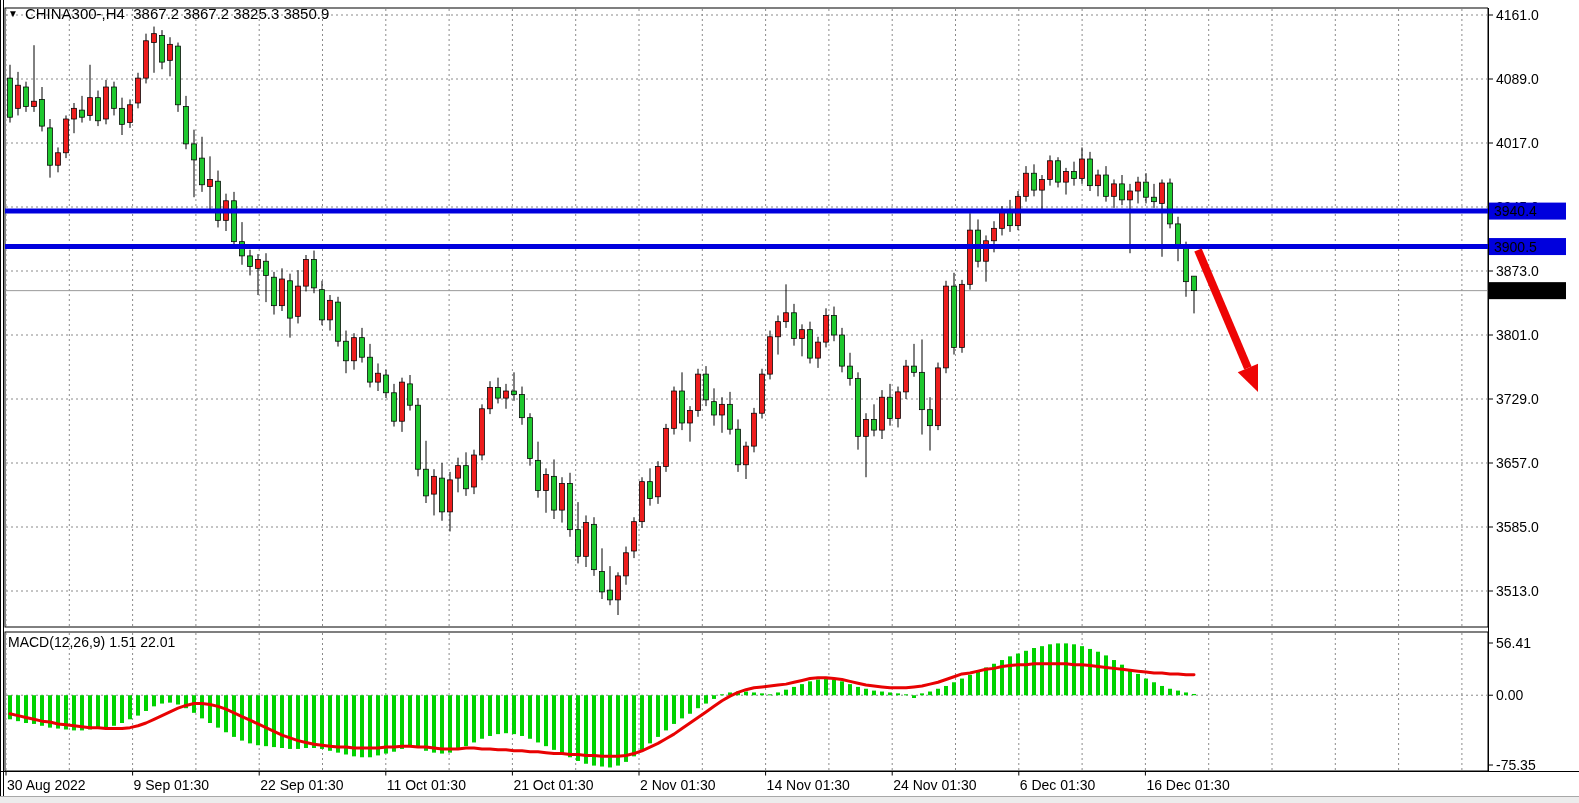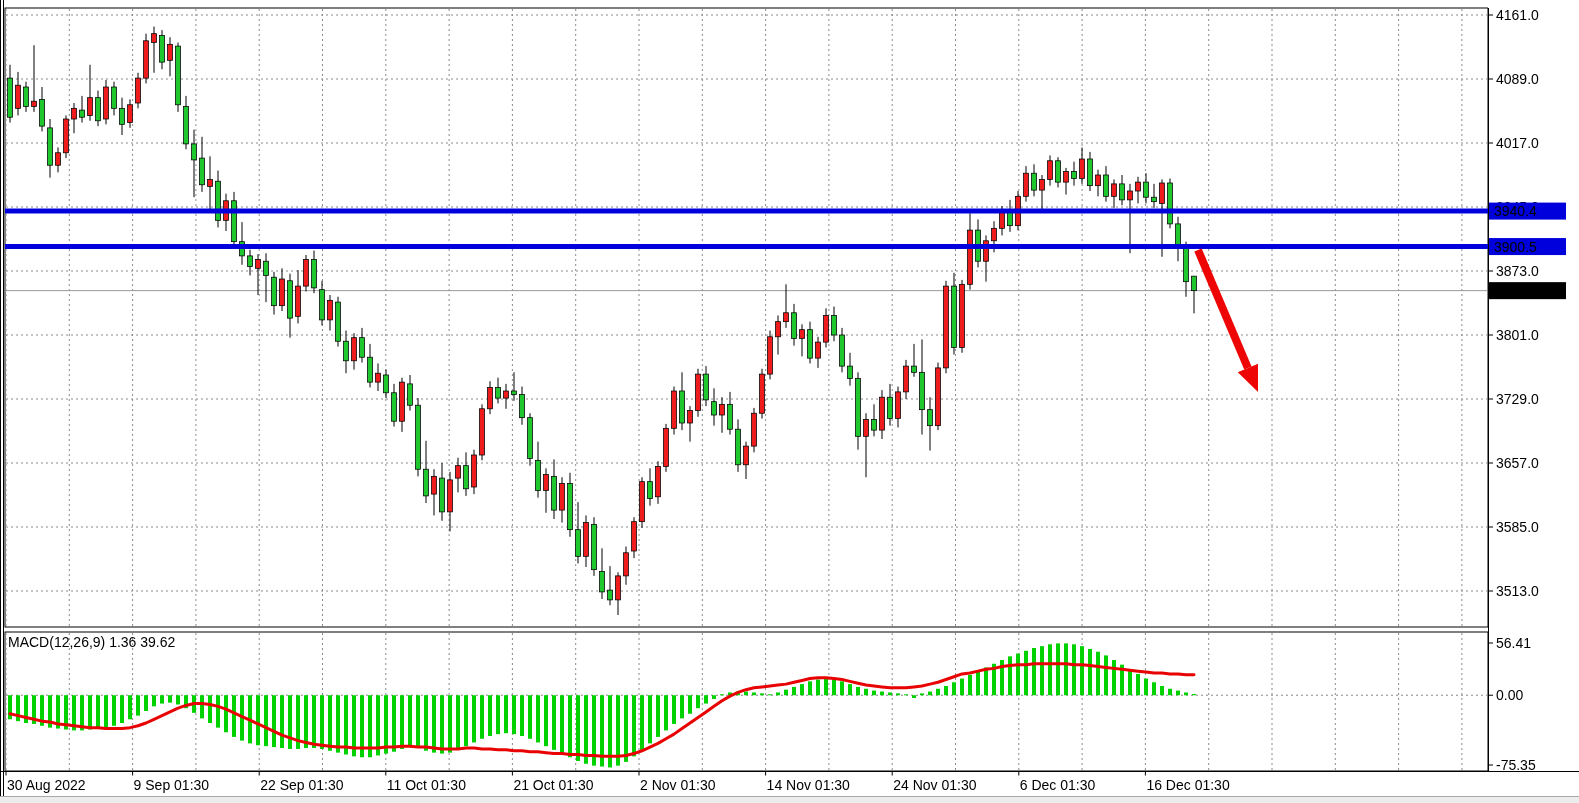--- a/index.html
+++ b/index.html
@@ -600,14 +600,15 @@
         <line x1="1145.4" y1="771.5" x2="1145.4" y2="775.5" stroke="#000"></line>
         <text x="1146.4" y="790">16 Dec 01:30</text>
       </g>
       <g>
         <line x1="0.5" y1="0" x2="0.5" y2="796" stroke="#000"></line>
         <line x1="3.5" y1="0" x2="3.5" y2="796" stroke="#000"></line>
         <rect x="0" y="796.5" width="1579" height="6.5" fill="#ececec"></rect>
         <line x1="0" y1="796.5" x2="1579" y2="796.5" stroke="#a8a8a8"></line>
       </g>
     </svg>
-  <div class="overlay" id="macdlab">MACD(12,26,9) 1.36 39.62</div>
+  <div class="overlay" id="title"><span class="tri">▼</span><span>CHINA300-,H4  3867.2 3867.2 3825.3 3850.9</span></div>
+  <div class="overlay" id="macdlab">MACD(12,26,9) 1.51 22.01</div>
 </div>
 
 </body></html>

